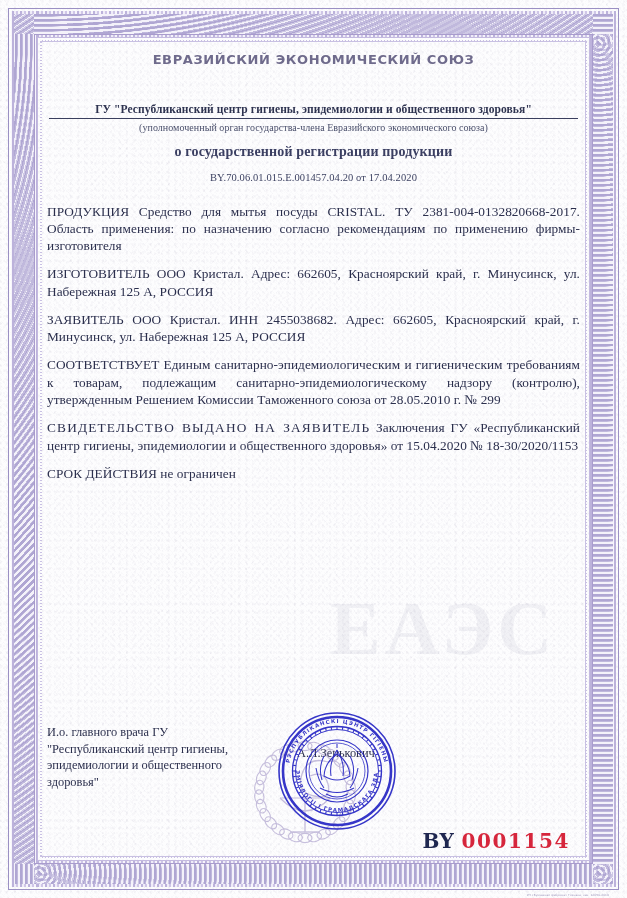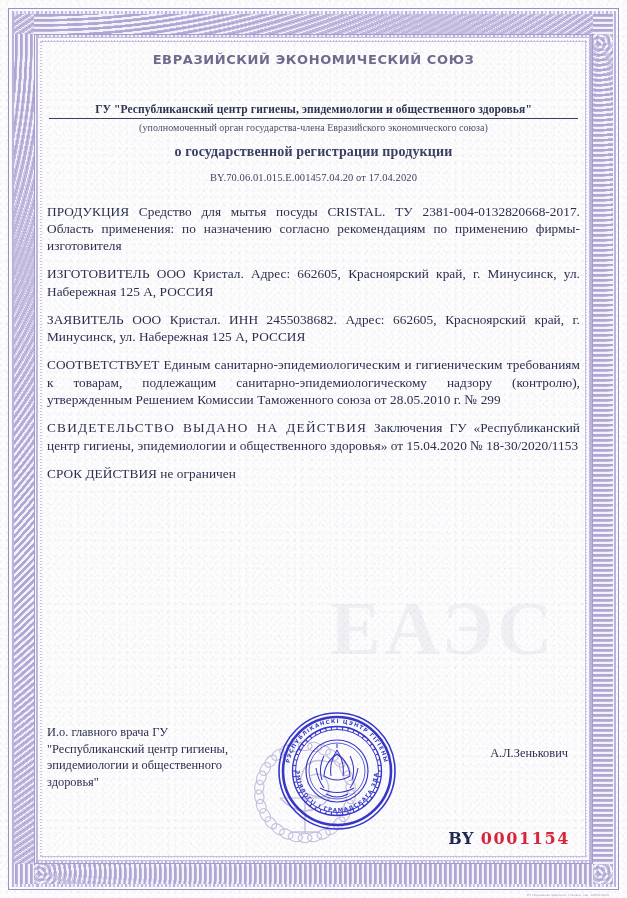--- a/index.html
+++ b/index.html
@@ -171,21 +171,21 @@
     letter-spacing:.05px;
   }
   .para.first{margin-top:20px;}
   .kw{font-weight:400;}
   .para.spaced{ text-align:justify; }
   .para.spaced .kw{ letter-spacing:1.2px; }
 
   
   #signature-row{
     position:absolute;left:0;right:0;top:678px;
-    display:flex;justify-content:space-between;align-items:flex-start;
+    display:flex;align-items:flex-start;
   }
   #signatory-title{
     font-size:12.4px;line-height:1.33;color:#2b2f4d;width:250px;
   }
   #signatory-name{
     font-size:12.4px;color:#2b2f4d;white-space:nowrap;margin-top:22px;padding-right:12px;
   }
 
   
   #emblem{
@@ -194,21 +194,21 @@
   }
   #seal{
     position:absolute;left:276px;top:710px;width:122px;height:122px;
     pointer-events:none;
   }
 
   
   #serial-row{
     position:absolute;right:10px;top:783px;
     font-family:"DejaVu Serif", serif;
-    font-size:16px;font-weight:700;letter-spacing:.5px;
+    font-size:20px;font-weight:700;letter-spacing:.5px;
   }
   #serial-prefix{color:#1f2750;}
   #serial-number{color:#d6263c;letter-spacing:1.6px;margin-left:7px;}
 
   #printer-mark{
     position:absolute;right:18px;bottom:1px;
     font-family:"DejaVu Sans", sans-serif;
     font-size:2.9px;color:#9a93b8;letter-spacing:.1px;white-space:nowrap;
   }
 </style>
@@ -240,21 +240,21 @@
     </div>
 
     <div id="cert-subtitle">о государственной регистрации продукции</div>
     <div id="cert-regnum">BY.70.06.01.015.E.001457.04.20 от 17.04.2020</div>
 
     <div id="sections">
         <div class="para first"><span class="kw">ПРОДУКЦИЯ</span><span> Средство для мытья посуды CRISTAL. ТУ 2381-004-0132820668-2017. Область применения: по назначению согласно рекомендациям по применению фирмы-изготовителя</span></div>
         <div class="para"><span class="kw">ИЗГОТОВИТЕЛЬ</span><span> ООО Кристал. Адрес: 662605, Красноярский край, г. Минусинск, ул. Набережная 125 А, РОССИЯ</span></div>
         <div class="para"><span class="kw">ЗАЯВИТЕЛЬ</span><span> ООО Кристал. ИНН 2455038682. Адрес: 662605, Красноярский край, г. Минусинск, ул. Набережная 125 А, РОССИЯ</span></div>
         <div class="para"><span class="kw">СООТВЕТСТВУЕТ</span><span> Единым санитарно-эпидемиологическим и гигиеническим требованиям к товарам, подлежащим санитарно-эпидемиологическому надзору (контролю), утвержденным Решением Комиссии Таможенного союза от  28.05.2010 г. № 299</span></div>
-        <div class="para spaced"><span class="kw">СВИДЕТЕЛЬСТВО ВЫДАНО НА ДЕЙСТВИЯ</span><span> Заключения ГУ «Республиканский центр гигиены, эпидемиологии и общественного здоровья» от 15.04.2020 № 18-30/2020/1153</span></div>
+        <div class="para spaced"><span class="kw">СВИДЕТЕЛЬСТВО ВЫДАНО НА ЗАЯВИТЕЛЬ</span><span> Заключения ГУ «Республиканский центр гигиены, эпидемиологии и общественного здоровья» от 15.04.2020 № 18-30/2020/1153</span></div>
         <div class="para"><span class="kw">СРОК ДЕЙСТВИЯ</span><span> не ограничен</span></div>
       </div>
 
     <div id="signature-row">
       <div id="signatory-title">
         <div>И.о. главного врача ГУ</div>
         <div>"Республиканский центр гигиены,</div>
         <div>эпидемиологии и общественного</div>
         <div>здоровья"</div>
       </div>

